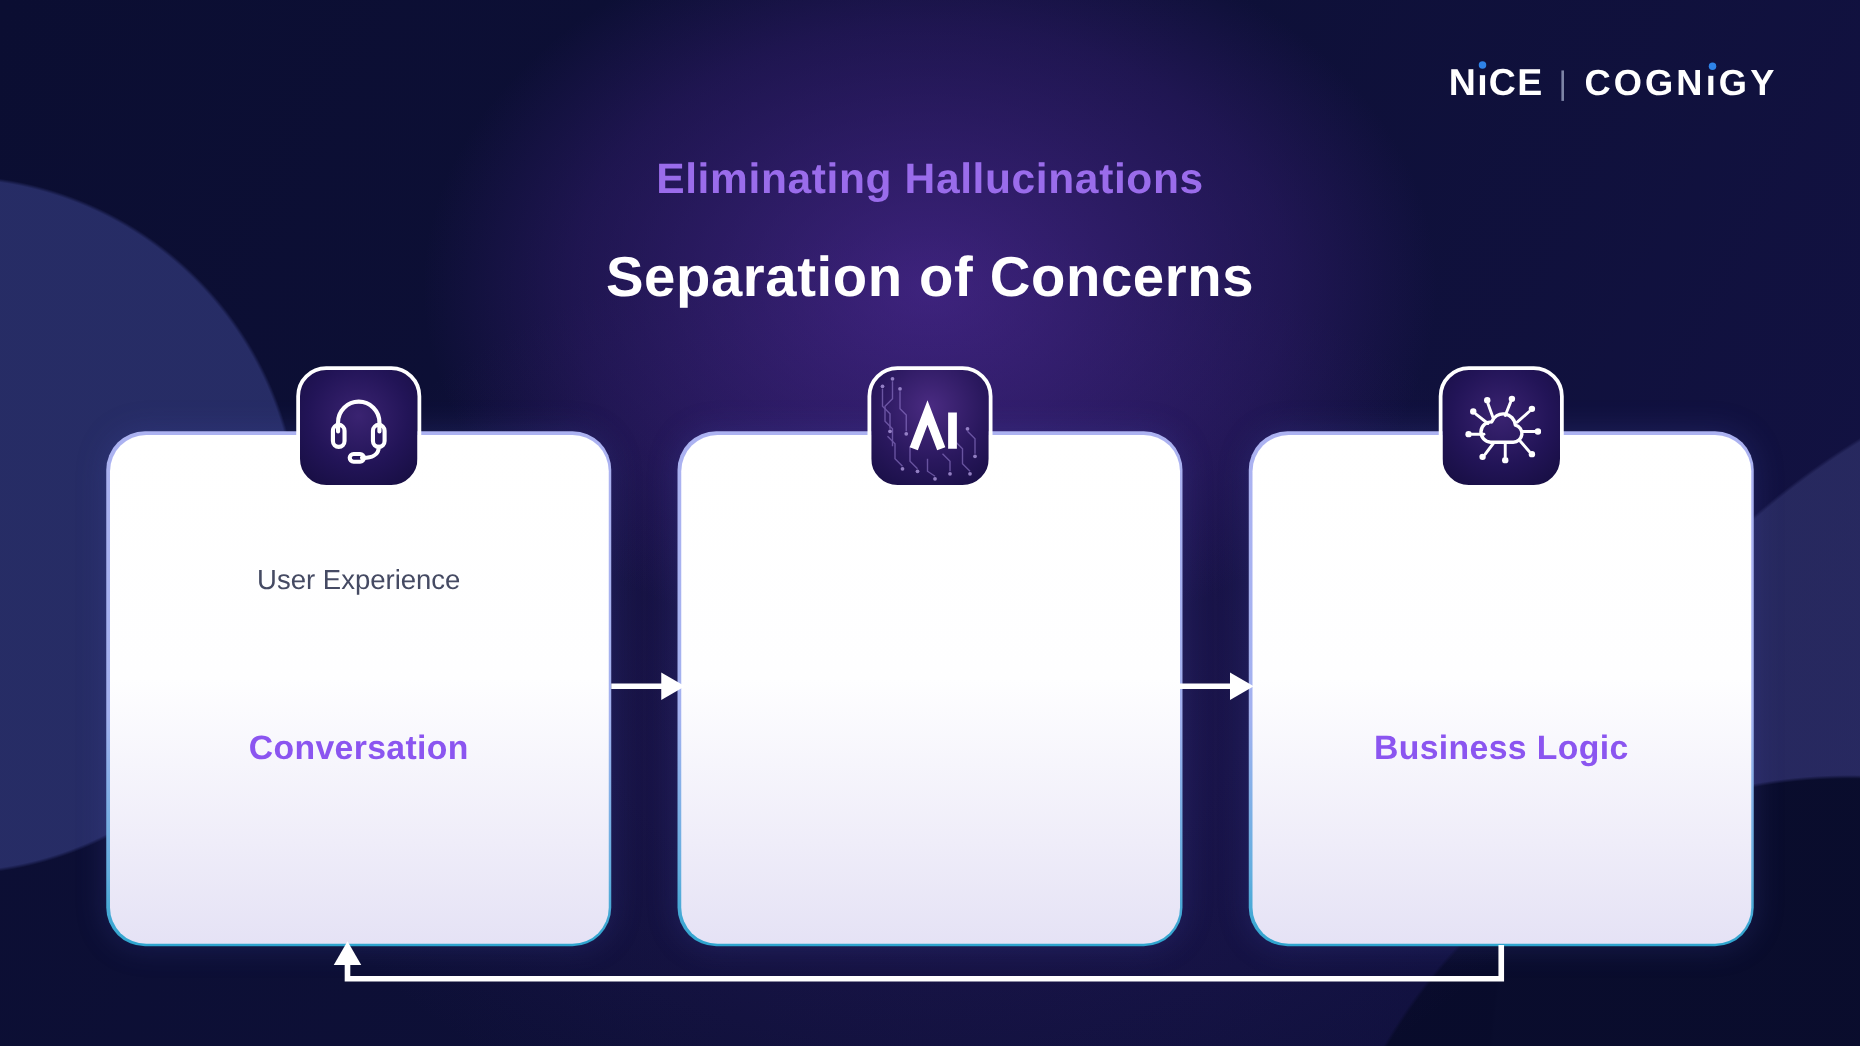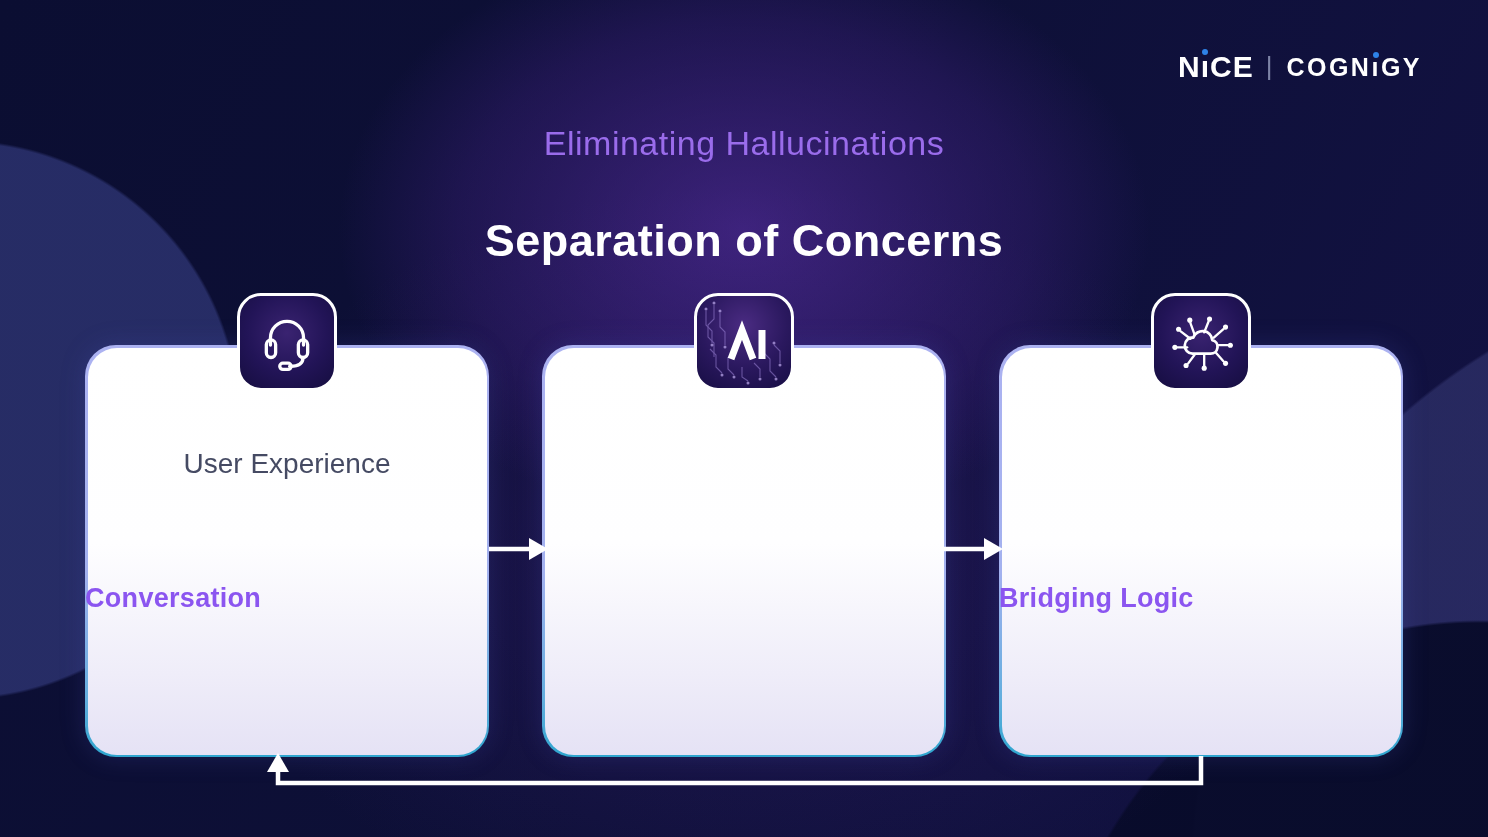--- a/index.html
+++ b/index.html
@@ -11,38 +11,38 @@
       radial-gradient(ellipse 520px 380px at 744px 230px, rgba(95,48,173,0.58), rgba(72,36,142,0.30) 55%, rgba(0,0,0,0) 78%),
       radial-gradient(ellipse 760px 520px at 744px 560px, rgba(82,42,152,0.28), rgba(0,0,0,0) 72%),
       radial-gradient(circle 280px at -40px 420px, rgba(40,46,104,0.95) 0 277px, rgba(0,0,0,0) 280px),
       radial-gradient(circle 430px at 1480px 1050px, rgba(8,11,42,0.95) 0 427px, rgba(0,0,0,0) 430px),
       radial-gradient(circle 620px at 1810px 880px, rgba(88,94,164,0.30) 0 617px, rgba(0,0,0,0) 620px),
       linear-gradient(115deg,#0B0E32 0%,#0E1038 52%,#131244 100%);
   }
   
   .logo{position:absolute; top:50px; right:66px; display:flex; align-items:center; color:#fff; white-space:nowrap;}
   .logo .word{font-weight:bold; font-size:30px; letter-spacing:1px; display:inline-flex; align-items:baseline;}
-  .logo .word.cognigy{letter-spacing:2.5px; font-size:25px;}
+  .logo .word.cognigy{letter-spacing:2.5px; font-size:29px;}
   .logo .divider{color:#7d84a6; font-size:26px; font-weight:300; margin:0 14px 2px 12px;}
   .logo-i{position:relative; display:inline-block;}
   .logo-i::after{content:""; position:absolute; width:6px; height:6px; border-radius:50%; background:#2E83E8; top:-1px; left:50%; transform:translateX(-50%);}
   
   .subtitle{position:absolute; top:124px; left:0; width:100%; text-align:center;
-    color:#9A6CEB; font-size:34px; font-weight:400; letter-spacing:0.5px;}
+    color:#9A6CEB; font-size:34px; font-weight:700; letter-spacing:0.5px;}
   .title{position:absolute; top:196px; left:0; width:100%; text-align:center;
-    color:#FFFFFF; font-size:45px; font-weight:bold; letter-spacing:0.5px;margin-top:19px;}
+    color:#FFFFFF; font-size:45px; font-weight:bold; letter-spacing:0.5px;}
   
   .cards-row{position:absolute; left:85px; top:345px; width:1318px; height:412px; display:flex; gap:53px;}
   .card{position:relative; flex:1; border-radius:31px; padding:2.5px;
     background:linear-gradient(180deg,#ACB2F1 0%,#A3B1EF 55%,#63AEDE 86%,#2EA5CE 100%);
     box-shadow:0 0 24px rgba(70,80,180,0.25);}
   .card-inner{width:100%; height:100%; box-sizing:border-box; border-radius:29px; text-align:center;
     background:linear-gradient(180deg,#FFFFFF 0%,#FEFEFF 48%,#EFEDF9 80%,#E5E2F5 100%);}
-  .card-desc{margin:0 auto; padding-top:100px; max-width:330px; font-size:28px; line-height:31px; color:#454A63;}
-  .card-label{position:absolute; top:238px; left:0; width:100%; text-align:left;
+  .card-desc{margin:0 auto; padding-top:100px; max-width:330px; font-size:22px; line-height:31px; color:#454A63;}
+  .card-label{position:absolute; top:238px; left:0; width:100%; text-align:center;
     color:#8B55F0; font-size:27px; font-weight:bold; letter-spacing:0.3px;}
   
   .tile{position:absolute; top:-52px; left:50%; transform:translateX(-50%);
     width:100px; height:98px; border-radius:24px; border:3px solid #FFFFFF; box-sizing:border-box;
     display:flex; align-items:center; justify-content:center; z-index:3;
     background:radial-gradient(circle at 50% 40%, #3A2371 0%, #221457 55%, #150D3F 100%);}
   .tile.circuit{background:radial-gradient(circle at 50% 32%, #4A2B82 0%, #2A185E 55%, #170E44 100%);}
   .tile svg{display:block;}
   
   .arrows{position:absolute; inset:0; z-index:5; pointer-events:none;}
@@ -147,21 +147,21 @@
             <circle cx="53" cy="50" r="2.4"></circle>
             <circle cx="33" cy="54.5" r="2.4"></circle>
             <circle cx="16" cy="52" r="2.4"></circle>
             <circle cx="5.5" cy="35" r="2.4"></circle>
             <circle cx="9" cy="18" r="2.4"></circle>
           </g>
           <path d="M22 41 h17 a6.5 6.5 0 0 0 1.6 -12.8 a9.2 9.2 0 0 0 -17.8 -2.4 A7 7 0 0 0 22 41 Z" fill="none"></path>
         </svg>
       </div>
       <div class="card-inner">
-        <div class="card-label">Bridging Logic</div>
+        <div class="card-label">Business Logic</div>
       </div>
     </div>
   </div>
 
   <svg class="arrows" width="1488" height="837" viewBox="0 0 1488 837">
     <g>
       <line x1="489" y1="549" x2="531" y2="549" stroke="#FFFFFF" stroke-width="4.5"></line>
       <polygon points="529,538 529,560 548,549" fill="#FFFFFF"></polygon>
     </g>
     <g>

